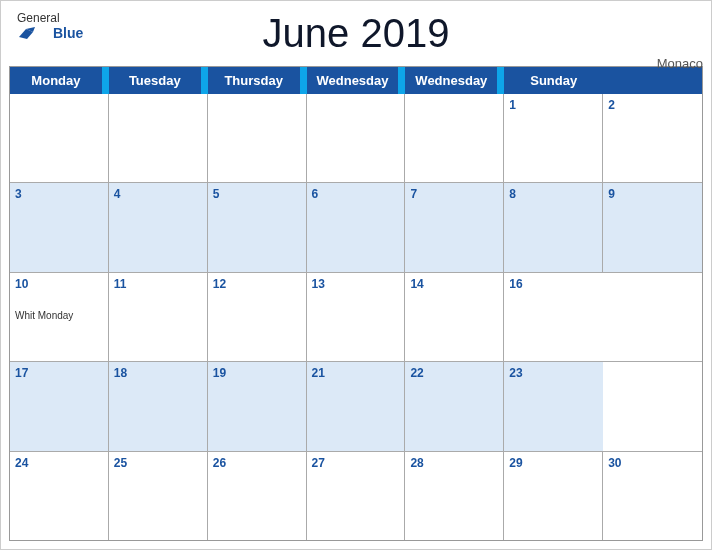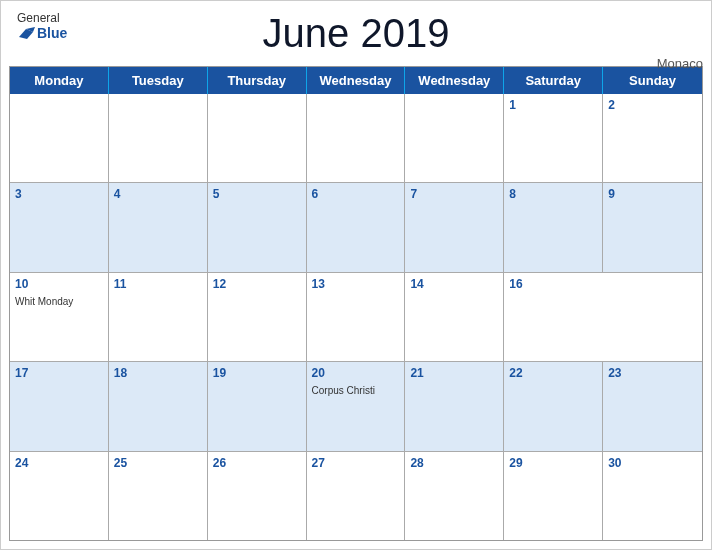--- a/index.html
+++ b/index.html
@@ -39,21 +39,21 @@
       font-weight: normal;
       line-height: 1.2;
     }
     .logo-blue {
       font-size: 14px;
       color: #1a53a0;
       font-weight: bold;
       line-height: 1.2;
       display: flex;
       align-items: center;
-      gap: 2px;
+      gap: 18px;
     }
     .logo-bird {
       width: 18px;
       height: 14px;
     }
     .country-label {
       position: absolute;
       right: 8px;
       top: 14px;
       font-size: 13px;
@@ -77,21 +77,21 @@
       display: grid;
       grid-template-columns: repeat(7, 1fr);
       background: #1a53a0;
     }
     .day-header {
       color: #fff;
       text-align: center;
       padding: 6px 2px;
       font-size: 13px;
       font-weight: bold;
-      border-right: 1px solid #0ea5e9;
+      border-right: 7px solid #0ea5e9;
     }
     .day-header:last-child {
       border-right: none;
     }
     .weeks {
       flex: 1;
       display: flex;
       flex-direction: column;
     }
     .week-row {
@@ -118,21 +118,21 @@
     }
     .day-number {
       font-size: 12px;
       color: #1a53a0;
       font-weight: bold;
       line-height: 1.4;
     }
     .day-event {
       font-size: 10px;
       color: #333;
-      margin-top: 2px;
+      margin-top: 16px;
       line-height: 1.3;
     }
     
     .week-row.tinted .day-cell {
       background: #dce9f7;
     }
   </style>
 </head>
 <body>
 
@@ -152,21 +152,20 @@
     <span class="country-label">Monaco</span>
   </div>
 
   <div class="calendar-grid">
     <div class="day-headers">
       <div class="day-header">Monday</div>
       <div class="day-header">Tuesday</div>
       <div class="day-header">Thursday</div>
       <div class="day-header">Wednesday</div>
       <div class="day-header">Wednesday</div>
-      <div class="day-header">Saturday</div>
       <div class="day-header">Sunday</div>
     </div>
     <div class="weeks" id="weeks-container">
     <div class="week-row">
           <div class="day-cell empty"></div>
           <div class="day-cell empty"></div>
           <div class="day-cell empty"></div>
           <div class="day-cell empty"></div>
           <div class="day-cell empty"></div>
           <div class="day-cell">
@@ -222,24 +221,20 @@
         </div>
         <div class="week-row tinted">
           <div class="day-cell">
             <span class="day-number">17</span>
           </div>
           <div class="day-cell">
             <span class="day-number">18</span>
           </div>
           <div class="day-cell">
             <span class="day-number">19</span>
-          </div>
-          <div class="day-cell">
-            <span class="day-number">20</span>
-            <span class="day-event">Corpus Christi</span>
           </div>
           <div class="day-cell">
             <span class="day-number">21</span>
           </div>
           <div class="day-cell">
             <span class="day-number">22</span>
           </div>
           <div class="day-cell">
             <span class="day-number">23</span>
           </div>

